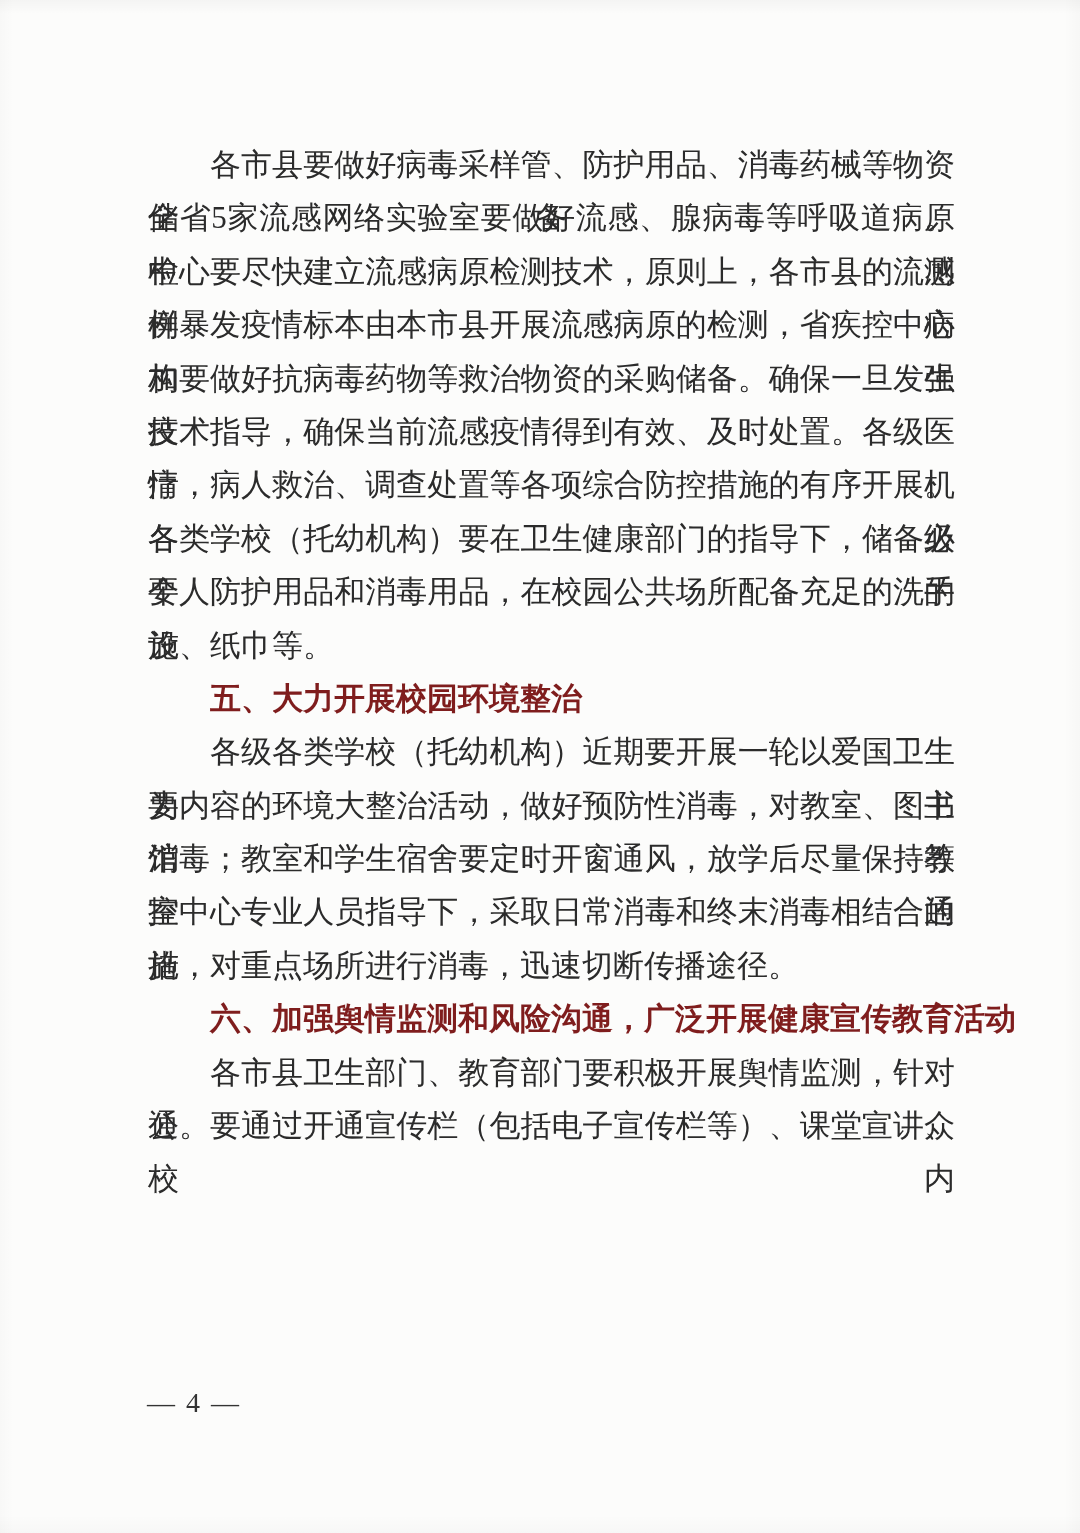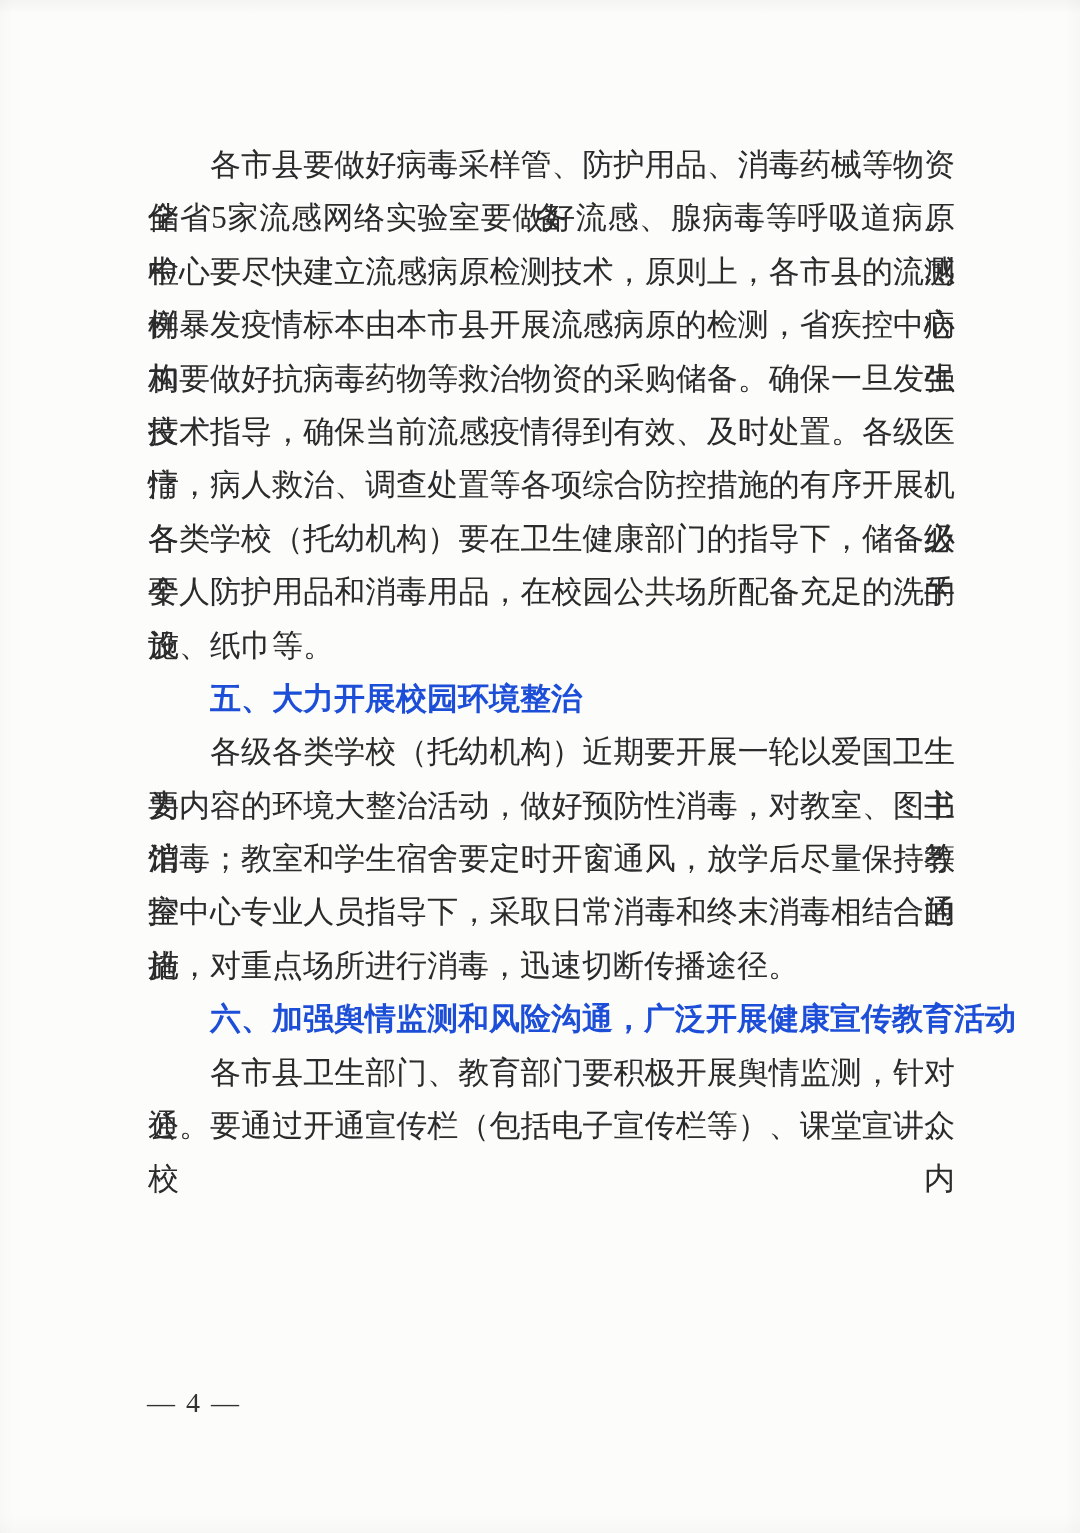--- a/index.html
+++ b/index.html
@@ -47,21 +47,21 @@
   }
   .line.justify { white-space: normal; }
   .line.noj {
     text-align: right;
     text-align-last: left;
     white-space: nowrap;
   }
   .line.indent { text-indent: 2em; }
   .line.heading {
     font-weight: bold;
-    color: #1d4ed8;
+    color: #7f1d1d;
     text-align: left;
     text-align-last: left;
     white-space: nowrap;
   }
   .page-number {
     position: absolute;
     left: 147px;
     top: 1386px;
     font-size: 28px;
     line-height: 34px;

